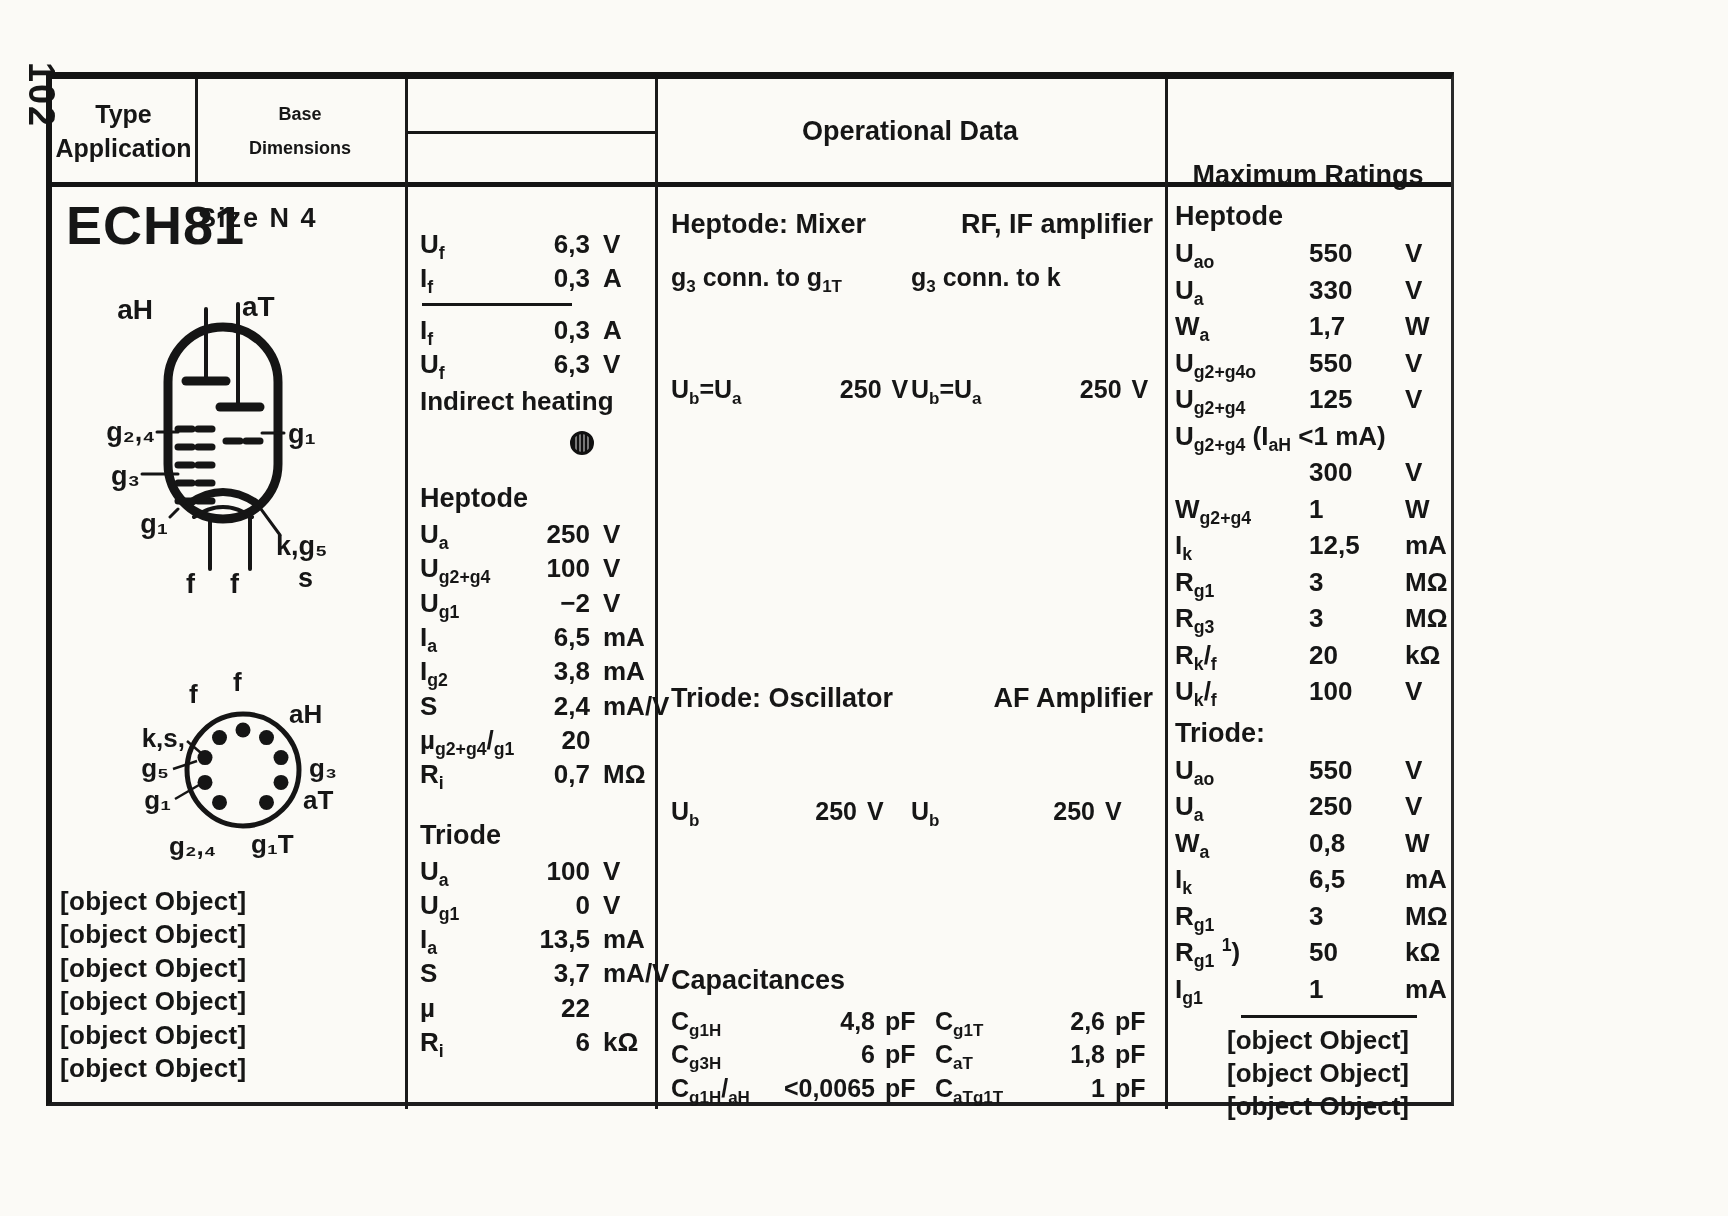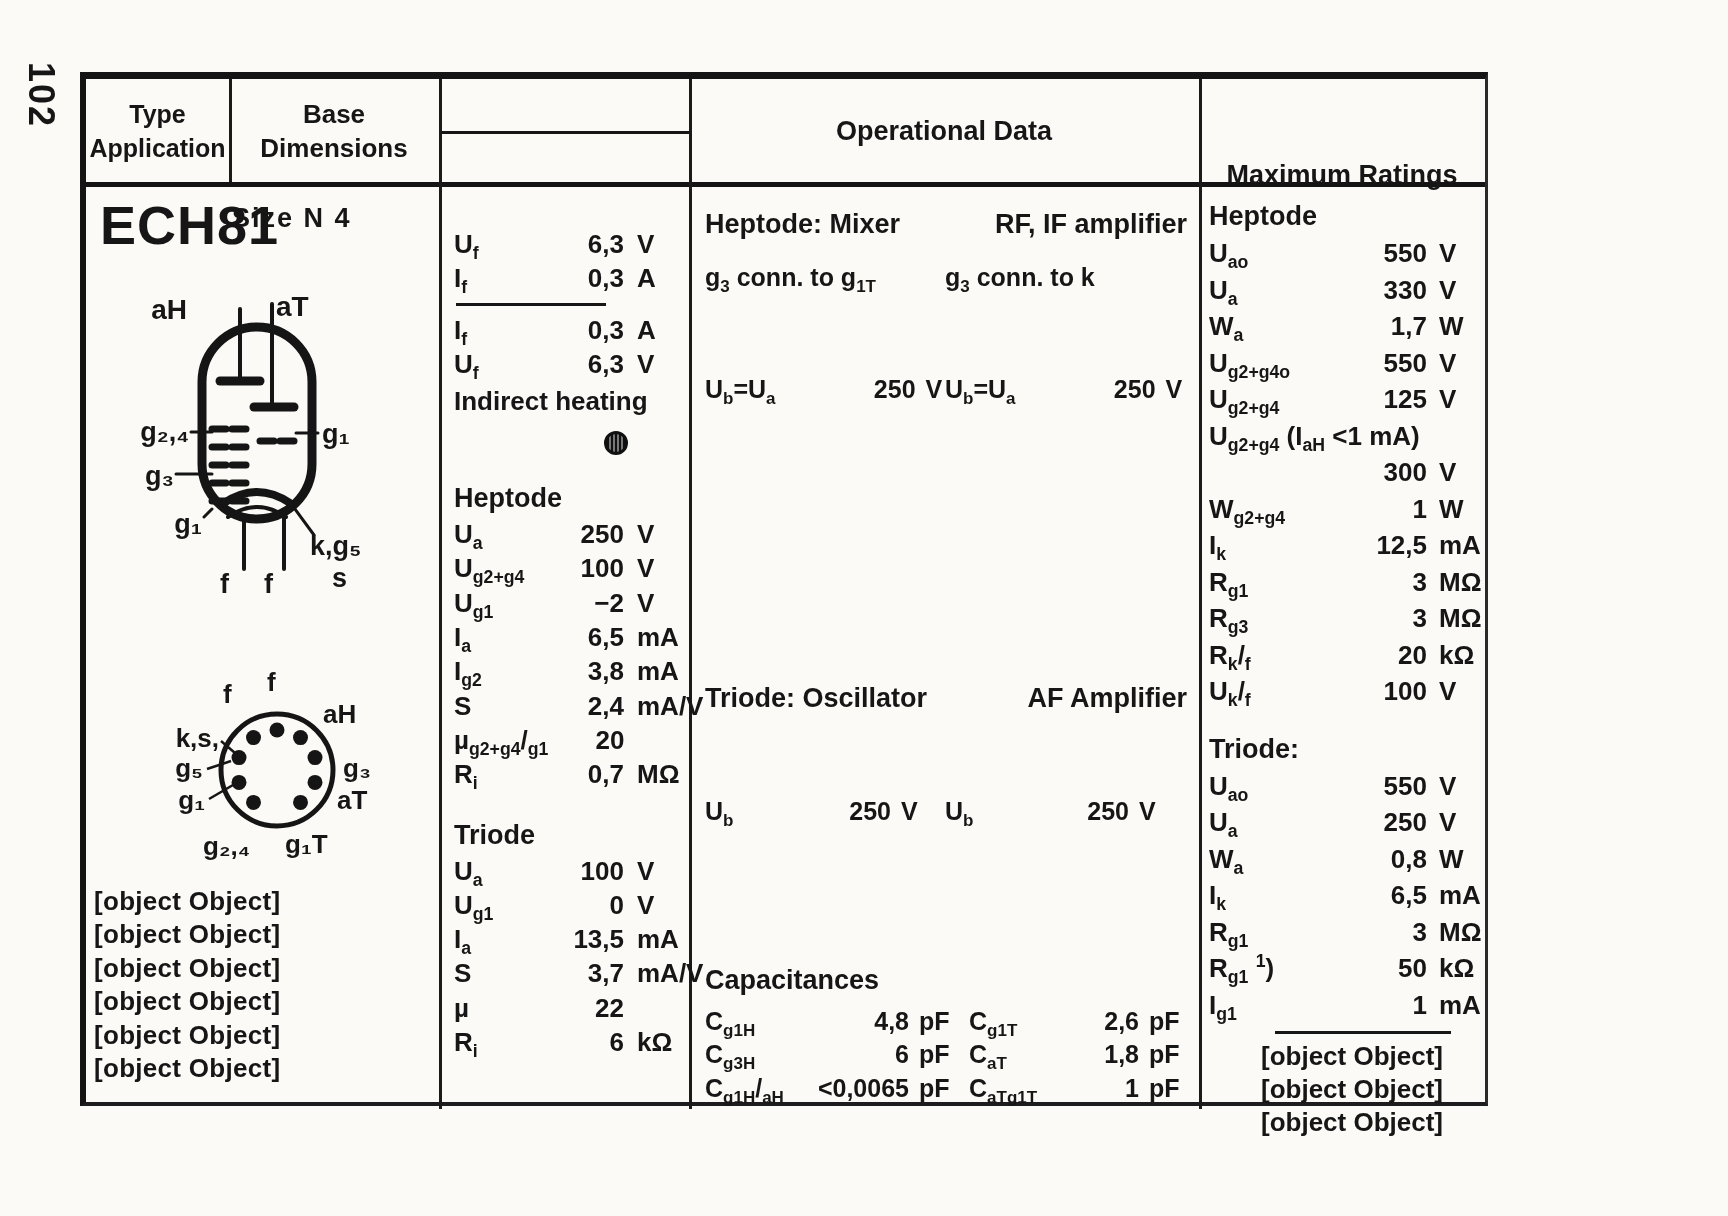--- a/index.html
+++ b/index.html
@@ -5,32 +5,32 @@
   html,body{margin:0;padding:0;background:#e8e6e0;}
   .page{position:relative;width:1728px;height:1216px;background:#fbfaf6;color:#161616;
         font-family:"Liberation Sans",sans-serif;font-weight:700;overflow:hidden;}
   .page *{box-sizing:border-box;}
   sub{font-size:68%;line-height:0;}
   sup{font-size:68%;line-height:0;}
 
   .pagenum{position:absolute;left:2px;top:62px;font-size:36px;letter-spacing:2px;
            transform:rotate(90deg);transform-origin:30px 30px;}
 
-  .tbl{position:absolute;left:80px;top:72px;width:1408px;height:1034px;
+  .tbl{position:absolute;left:46px;top:72px;width:1408px;height:1034px;
        border-top:7px solid #141414;border-left:6px solid #141414;
        border-right:3px solid #2a2a2a;border-bottom:4px solid #1d1d1d;}
   .hline{position:absolute;left:0;top:103px;width:1399px;height:5px;background:#141414;}
   .vsep{position:absolute;width:3px;background:#1a1a1a;top:0;}
   .v1{left:143px;height:103px;}
   .v2{left:353px;height:1030px;}
   .v3{left:603px;height:1030px;}
   .v4{left:1113px;height:1030px;}
   .heatmid{position:absolute;left:355px;top:52px;width:248px;height:3px;background:#161616;}
 
-  .hcell{position:absolute;top:0;height:103px;font-size:26px;display:flex;
+  .hcell{position:absolute;top:0;height:103px;font-size:18px;display:flex;
          flex-direction:column;align-items:center;justify-content:center;line-height:34px;text-align:center;}
   .hc1{left:0;width:143px;font-size:25px;}
   .hc2{left:143px;width:210px;}
   .hc3{left:353px;width:250px;}
   .hc3 .t1{position:absolute;top:6px;width:100%;}
   .hc3 .t2{position:absolute;top:58px;width:100%;}
   .hc4{left:603px;width:510px;font-size:27px;}
   .hc5{left:1113px;width:286px;font-size:27px;margin-top:44px;}
 
   .tubename{position:absolute;left:14px;top:115px;font-size:54px;letter-spacing:1px;}
@@ -65,24 +65,24 @@
   .op-row .v2{text-align:right;min-width:78px;white-space:nowrap;}
   .op-row .u{padding-left:10px;white-space:nowrap;}
   .captitle{position:absolute;left:619px;top:886px;font-size:27px;}
   .cap-row{display:grid;grid-template-columns:1fr 100px 48px;line-height:33.4px;align-items:baseline;}
   .cap-row .v{text-align:right;white-space:nowrap;}
   .cap-row .u{padding-left:10px;}
 
   .mx{position:absolute;left:1123px;top:118px;width:282px;font-size:26px;}
   .mx-row{display:grid;grid-template-columns:1fr 84px 64px;line-height:36.5px;align-items:baseline;}
   .mx-row .l{white-space:nowrap;}
-  .mx-row .v{text-align:right;white-space:nowrap;}
+  .mx-row .v{white-space:nowrap;}
   .mx-row .u{padding-left:12px;white-space:nowrap;}
   .mxsect{font-size:27px;line-height:38px;}
-  .mxsect.tri{margin-top:20px;}
+  .mxsect.tri{margin-top:4px;}
   .fnrule{width:176px;height:3px;background:#161616;margin:8px 0 6px 66px;}
   .fn-line{line-height:33px;padding-left:52px;white-space:nowrap;}
 </style>
 </head>
 <body>
 
 <div class="page">
 
   <div class="pagenum">102</div>
 

